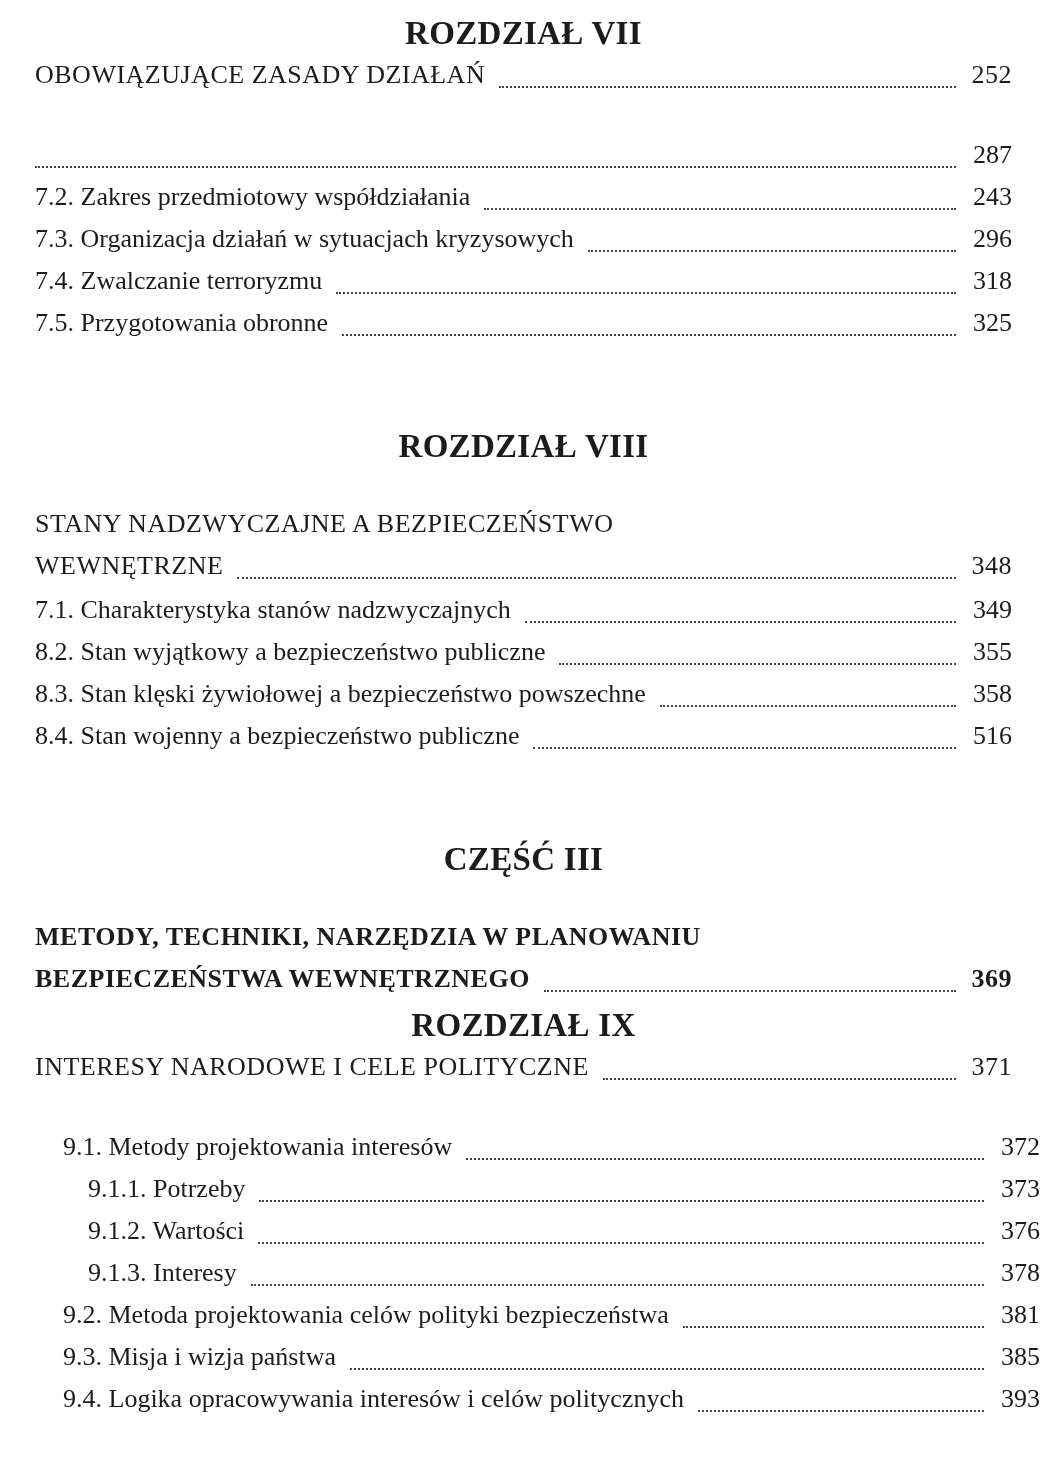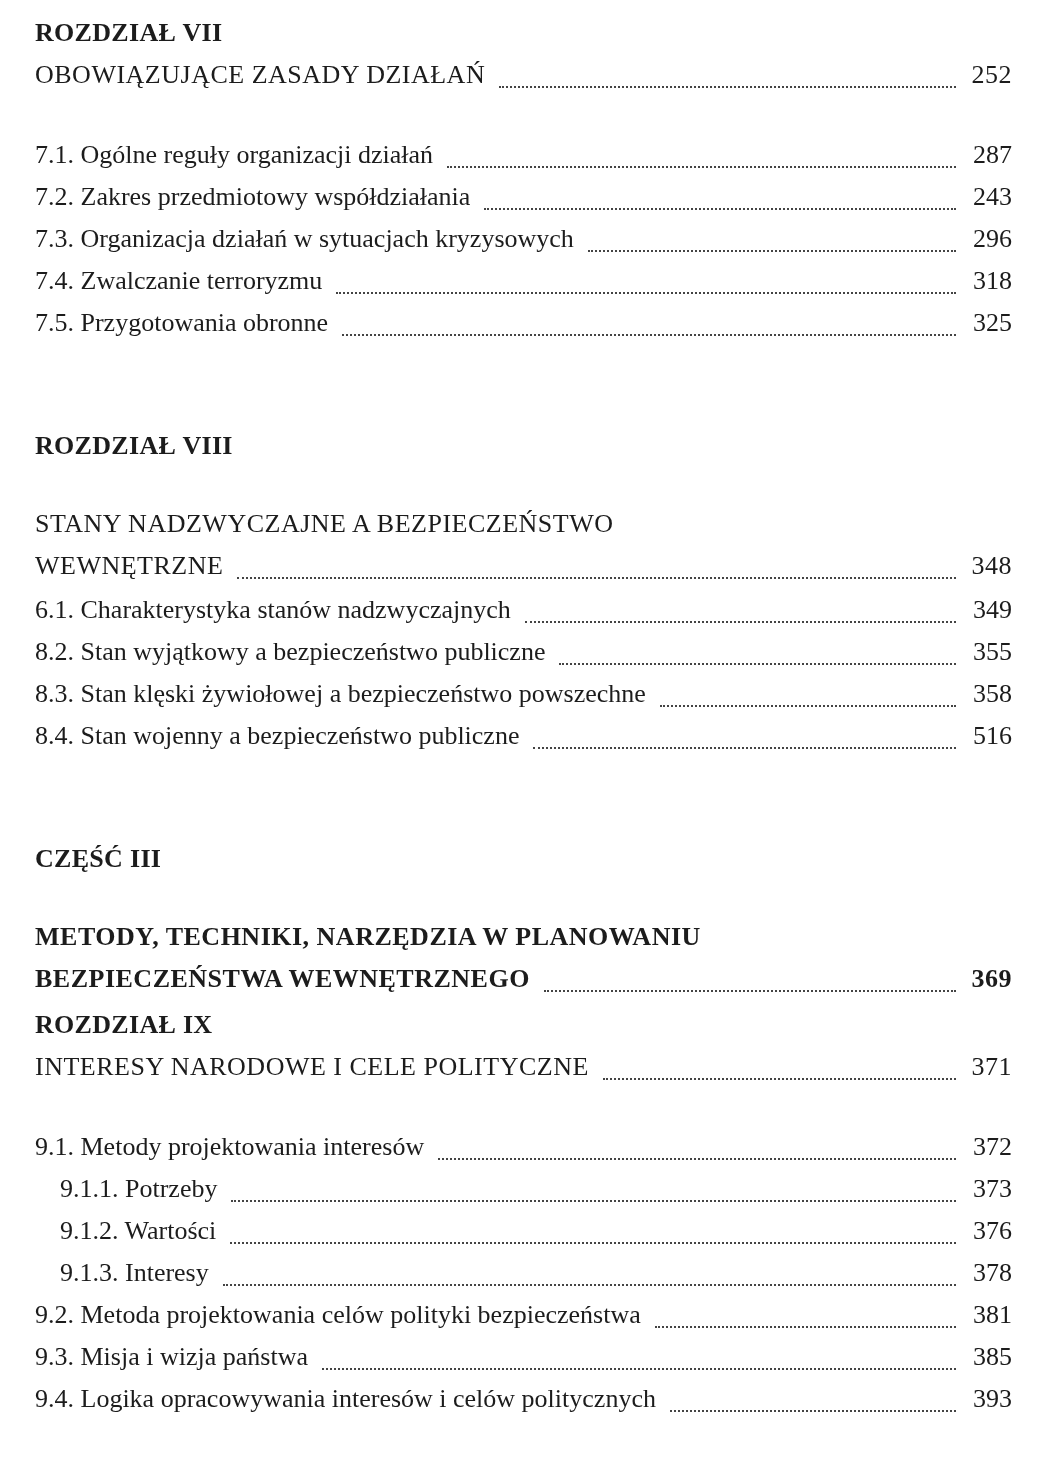--- a/index.html
+++ b/index.html
@@ -16,26 +16,27 @@
     color: #1c1c1c;
   }
   .page {
     position: absolute;
     left: 35px;
     top: 0;
     width: 977px;
   }
   .block { position: absolute; left: 0; width: 100%; }
   .heading {
-    font-size: 26px;
+    font-size: 33px;
     font-weight: bold;
     letter-spacing: 0.3px;
     height: 42px;
     line-height: 42px;
     white-space: nowrap;
+    text-align: center;
   }
   .line {
     display: flex;
     align-items: baseline;
     height: 42px;
     line-height: 42px;
     font-size: 26px;
     white-space: nowrap;
   }
   .line .label { flex: 0 0 auto; padding-right: 14px; }
@@ -66,21 +67,20 @@
     <div class="heading">ROZDZIAŁ VII</div>
     <div class="line caps">
       <span class="label">OBOWIĄZUJĄCE ZASADY DZIAŁAŃ</span>
       <span class="leader"></span>
       <span class="page-num">252</span>
     </div>
   </div>
 
   <div class="block" style="top:134px;">
     <div class="line">
-      <span class="label">7.1. Ogólne reguły organizacji działań</span>
       <span class="leader"></span>
       <span class="page-num">287</span>
     </div>
     <div class="line">
       <span class="label">7.2. Zakres przedmiotowy współdziałania</span>
       <span class="leader"></span>
       <span class="page-num">243</span>
     </div>
     <div class="line">
       <span class="label">7.3. Organizacja działań w sytuacjach kryzysowych</span>
@@ -104,21 +104,21 @@
     <div class="plain caps">STANY NADZWYCZAJNE A BEZPIECZEŃSTWO</div>
     <div class="line caps">
       <span class="label">WEWNĘTRZNE</span>
       <span class="leader"></span>
       <span class="page-num">348</span>
     </div>
   </div>
 
   <div class="block" style="top:589px;">
     <div class="line">
-      <span class="label">6.1. Charakterystyka stanów nadzwyczajnych</span>
+      <span class="label">7.1. Charakterystyka stanów nadzwyczajnych</span>
       <span class="leader"></span>
       <span class="page-num">349</span>
     </div>
     <div class="line">
       <span class="label">8.2. Stan wyjątkowy a bezpieczeństwo publiczne</span>
       <span class="leader"></span>
       <span class="page-num">355</span>
     </div>
     <div class="line">
       <span class="label">8.3. Stan klęski żywiołowej a bezpieczeństwo powszechne</span>
@@ -144,21 +144,21 @@
 
   <div class="block" style="top:1004px;">
     <div class="heading">ROZDZIAŁ IX</div>
     <div class="line caps">
       <span class="label">INTERESY NARODOWE I CELE POLITYCZNE</span>
       <span class="leader"></span>
       <span class="page-num">371</span>
     </div>
   </div>
 
-  <div class="block" style="top:1126px;">
+  <div class="block" style="top:1126px;margin-left:28px;">
     <div class="line">
       <span class="label">9.1. Metody projektowania interesów</span>
       <span class="leader"></span>
       <span class="page-num">372</span>
     </div>
     <div class="line sub">
       <span class="label">9.1.1. Potrzeby</span>
       <span class="leader"></span>
       <span class="page-num">373</span>
     </div>

